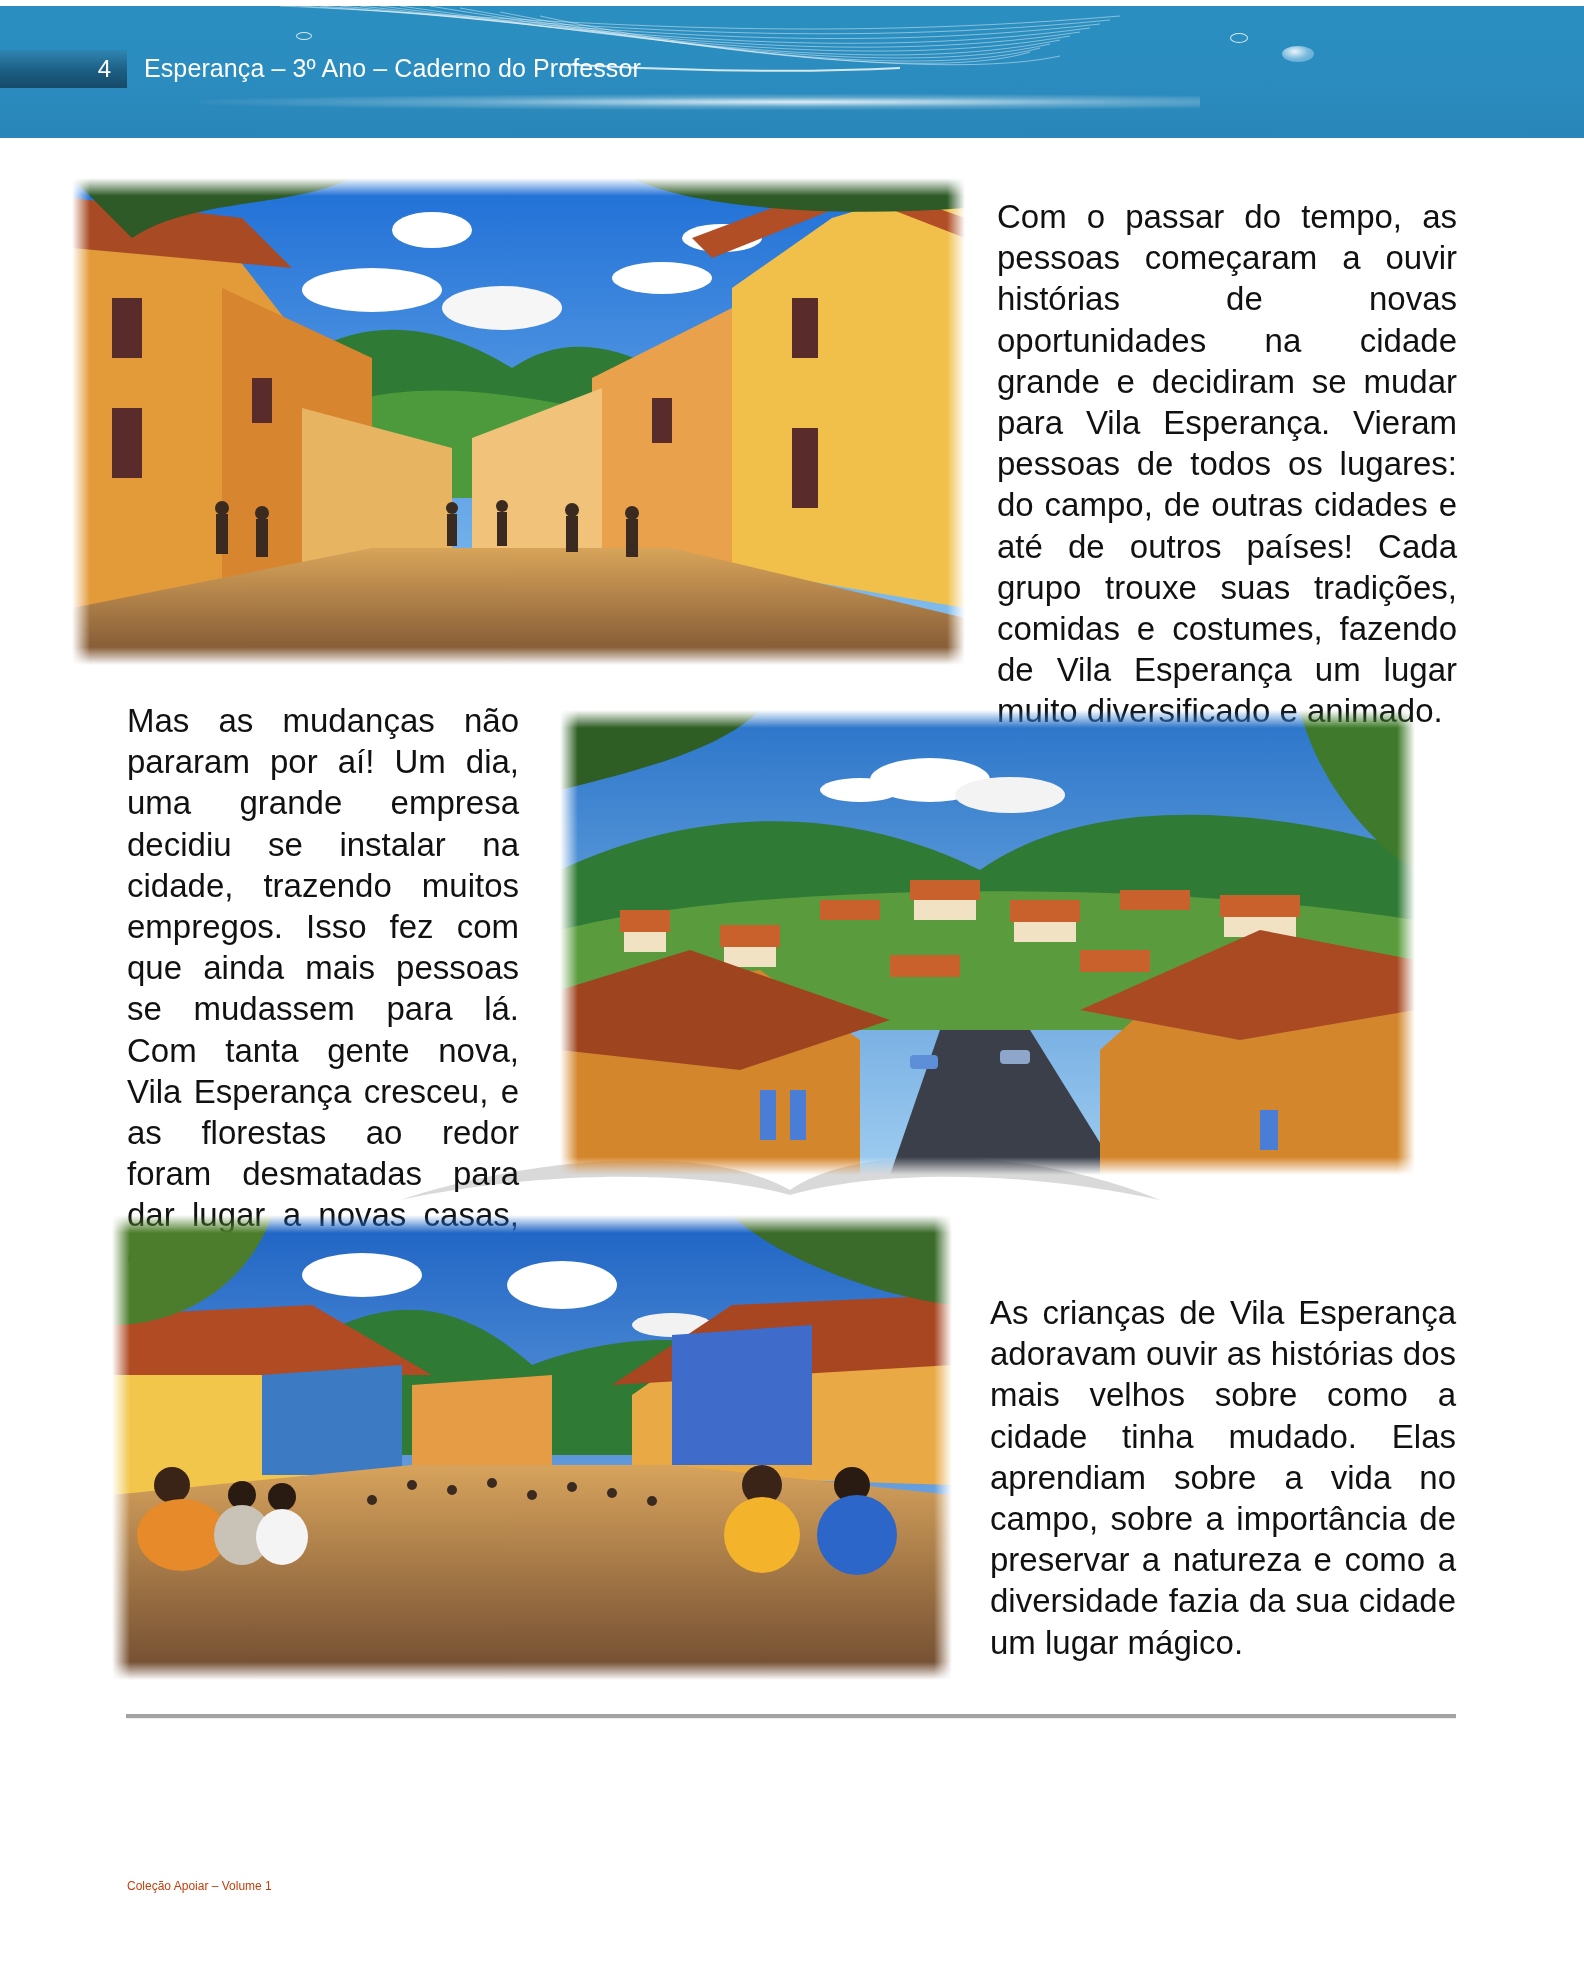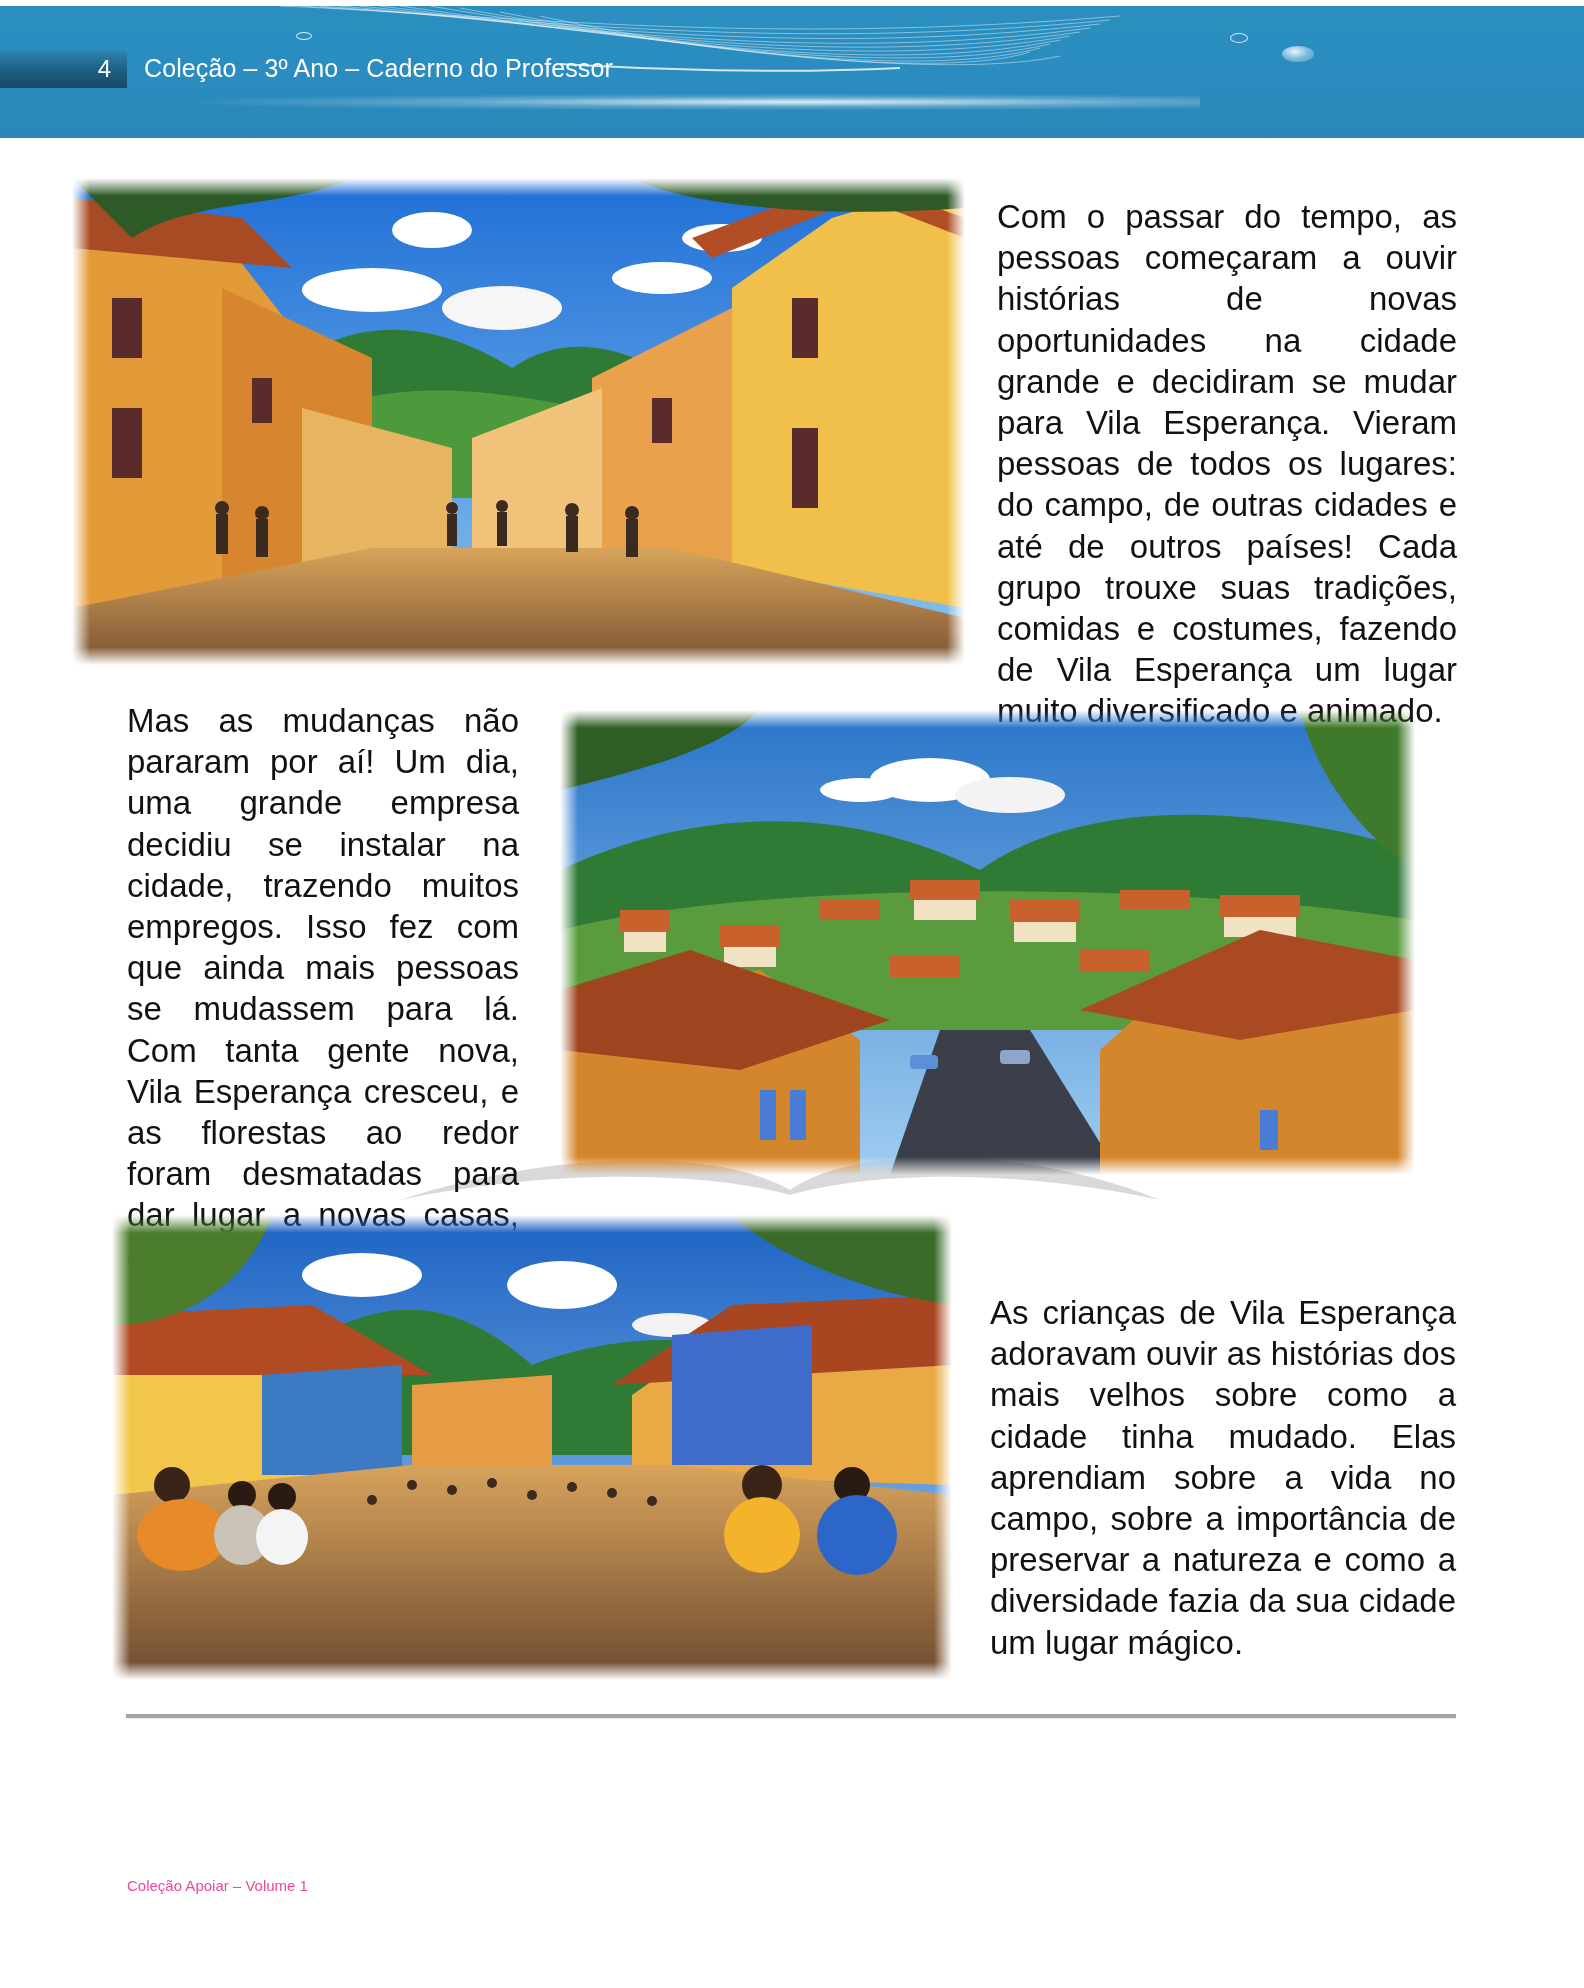--- a/index.html
+++ b/index.html
@@ -26,21 +26,21 @@
     mask-image:linear-gradient(90deg,transparent 0,#000 18px,#000 calc(100% - 18px),transparent 100%),
                linear-gradient(180deg,transparent 0,#000 18px,#000 calc(100% - 18px),transparent 100%);
     mask-composite:intersect;-webkit-mask-composite:source-in;}
   #img1{left:72px;top:178px;width:893px;height:487px;}
   #img2{left:560px;top:710px;width:855px;height:465px;}
   #img3{left:112px;top:1215px;width:840px;height:465px;}
   .illus svg{display:block;width:100%;height:100%;}
 
   .swoosh{position:absolute;left:400px;top:1130px;width:760px;height:70px;}
   .rule{position:absolute;left:126px;top:1714px;width:1330px;height:4px;background:#a3a3a3;box-shadow:0 1px 1px rgba(0,0,0,0.08);}
-  .footer{position:absolute;left:127px;top:1874px;font-size:15px;line-height:24px;color:#ec4899;}
+  .footer{position:absolute;left:127px;top:1874px;font-size:12px;line-height:24px;color:#c2410c;}
 </style>
 </head>
 <body>
 
 <div class="header">
   <svg class="waves" viewBox="0 0 1584 132" preserveAspectRatio="none">
     <g fill="none" stroke="rgba(255,255,255,0.55)" stroke-width="0.8">
       <path d="M280 0 C 520 10, 760 40, 1120 10"></path>
       <path d="M300 0 C 540 14, 780 46, 1110 14"></path>
       <path d="M320 0 C 560 18, 800 52, 1100 18"></path>
@@ -56,21 +56,21 @@
     <path d="M560 58 C 700 66, 820 66, 900 62" stroke="rgba(255,255,255,0.8)" stroke-width="2" fill="none"></path>
   </svg>
   <div class="glow"></div>
   <div class="bubble" style="left:296px;top:26px;width:14px;height:6px;"></div>
   <div class="bubble" style="left:1230px;top:27px;width:16px;height:8px;"></div>
   <div class="drop" style="left:1282px;top:40px;width:32px;height:16px;"></div>
 
   <div class="page-tab">
     <span class="page-num">4</span>
   </div>
-  <div class="header-title">Coleção – 3º Ano – Caderno do Professor</div>
+  <div class="header-title">Esperança – 3º Ano – Caderno do Professor</div>
 </div>
 
 <div class="illus" id="img1">
   <svg viewBox="0 0 893 487" preserveAspectRatio="none">
     <defs>
       <linearGradient id="s1" x1="0" y1="0" x2="0" y2="1">
           <stop offset="0" stop-color="#1f6fd6"></stop>
           <stop offset="1" stop-color="#8cc4f0"></stop>
         </linearGradient>
       <linearGradient id="g1" x1="0" y1="0" x2="0" y2="1">

